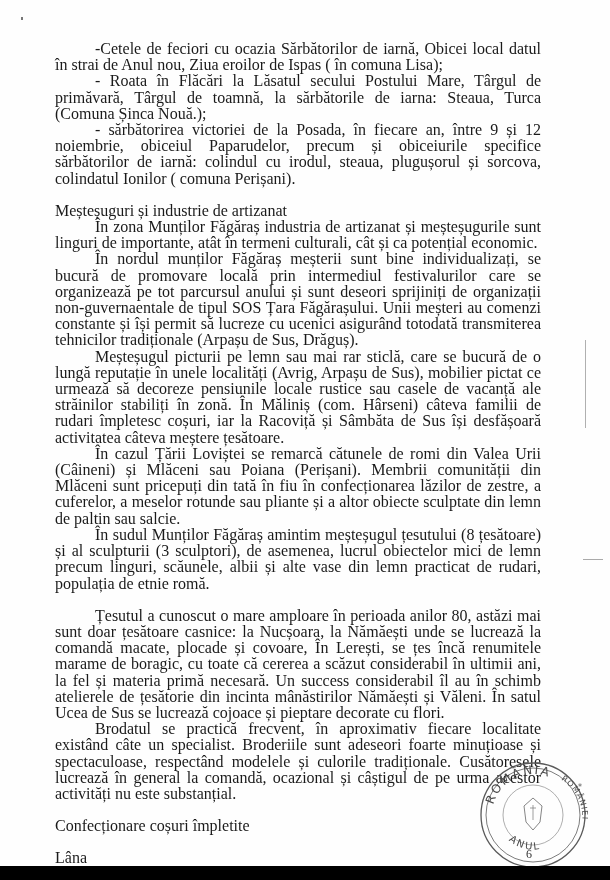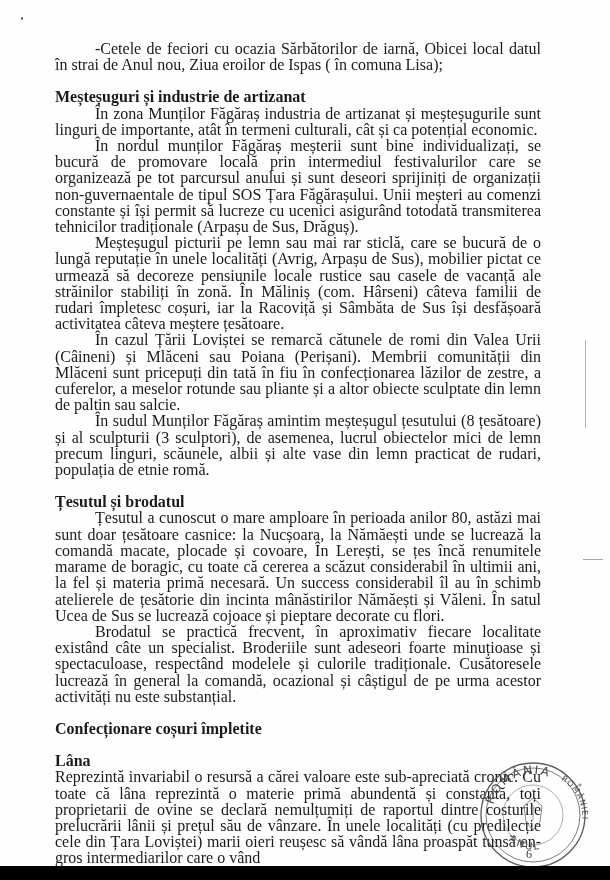--- a/index.html
+++ b/index.html
@@ -13,21 +13,21 @@
     position: absolute; left: 0; top: 0; width: 610px; height: 866px;
     background: #fefefe;
   }
   .text-col {
     position: absolute; left: 55px; top: 41px; width: 486px;
     font-size: 16px; line-height: 16.2px;
     text-align: justify;
   }
   .text-col p { margin: 0; }
   .indent { text-indent: 40px; }
-  .h { font-weight: bold; margin: 0; }
+  .h { font-weight: normal; margin: 0; }
   .gap { height: 16px; }
   .bottom-bar {
     position: absolute; left: 0; top: 866px; width: 610px; height: 14px;
     background: #000;
   }
   .speck { position: absolute; background: #777; }
   .stamp {
     position: absolute; left: 478px; top: 760px; width: 110px; height: 110px;
     pointer-events: none;
   }
@@ -45,31 +45,32 @@
   }
 </style>
 </head>
 <body>
 
 <div class="page">
   <div class="speck" style="left:21px;top:17px;width:2px;height:3px;"></div>
 
   <div class="text-col">
     <p class="indent">-Cetele de feciori cu ocazia Sărbătorilor de iarnă, Obicei local datul în strai de Anul nou, Ziua eroilor de Ispas ( în comuna Lisa);</p>
+    <p class="indent">- Roata în Flăcări la Lăsatul secului Postului Mare, Târgul de primăvară, Târgul de toamnă, la sărbătorile de iarna: Steaua, Turca (Comuna Șinca Nouă.);</p>
+    <p class="indent">- sărbătorirea victoriei de la Posada, în fiecare an, între 9 și 12 noiembrie, obiceiul Paparudelor, precum și obiceiurile specifice sărbătorilor de iarnă: colindul cu irodul, steaua, plugușorul și sorcova, colindatul Ionilor ( comuna Perișani).</p>
 
     <div class="gap"></div>
     <p class="h">Meșteșuguri și industrie de artizanat</p>
     <p class="indent">În zona Munților Făgăraș industria de artizanat și meșteșugurile sunt linguri de importante, atât în termeni culturali, cât și ca potențial economic.</p>
     <p class="indent">În nordul munților Făgăraș meșterii sunt bine individualizați, se bucură de promovare locală prin intermediul festivalurilor care se organizează pe tot parcursul anului și sunt deseori sprijiniți de organizații non-guvernaentale de tipul SOS Țara Făgărașului. Unii meșteri au comenzi constante și își permit să lucreze cu ucenici asigurând totodată transmiterea tehnicilor tradiționale (Arpașu de Sus, Drăguș).</p>
     <p class="indent">Meșteșugul picturii pe lemn sau mai rar sticlă, care se bucură de o lungă reputație în unele localități (Avrig, Arpașu de Sus), mobilier pictat ce urmează să decoreze pensiunile locale rustice sau casele de vacanță ale străinilor stabiliți în zonă. În Măliniș (com. Hârseni) câteva familii de rudari împletesc coșuri, iar la Racoviță și Sâmbăta de Sus își desfășoară activitatea câteva meștere țesătoare.</p>
     <p class="indent">În cazul Țării Loviștei se remarcă cătunele de romi din Valea Urii (Câineni) și Mlăceni sau Poiana (Perișani). Membrii comunității din Mlăceni sunt pricepuți din tată în fiu în confecționarea lăzilor de zestre, a cuferelor, a meselor rotunde sau pliante și a altor obiecte sculptate din lemn de paltin sau salcie.</p>
     <p class="indent">În sudul Munților Făgăraș amintim meșteșugul țesutului (8 țesătoare) și al sculpturii (3 sculptori), de asemenea, lucrul obiectelor mici de lemn precum linguri, scăunele, albii și alte vase din lemn practicat de rudari, populația de etnie romă.</p>
 
     <div class="gap"></div>
-    <p class="h">Țesutul și brodatul</p>
     <p class="indent">Țesutul a cunoscut o mare amploare în perioada anilor 80, astăzi mai sunt doar țesătoare casnice: la Nucșoara, la Nămăești unde se lucrează la comandă macate, plocade și covoare, În Lerești, se țes încă renumitele marame de boragic, cu toate că cererea a scăzut considerabil în ultimii ani, la fel și materia primă necesară. Un success considerabil îl au în schimb atelierele de țesătorie din incinta mânăstirilor Nămăești și Văleni. În satul Ucea de Sus se lucrează cojoace și pieptare decorate cu flori.</p>
     <p class="indent">Brodatul se practică frecvent, în aproximativ fiecare localitate existând câte un specialist. Broderiile sunt adeseori foarte minuțioase și spectaculoase, respectând modelele și culorile tradiționale. Cusătoresele lucrează în general la comandă, ocazional și câștigul de pe urma acestor activități nu este substanțial.</p>
 
 
     <div class="gap"></div>
     <p class="h">Confecționare coșuri împletite</p>
 
     <div class="gap"></div>
     <p class="h">Lâna</p>
     <p>Reprezintă invariabil o resursă a cărei valoare este sub-apreciată cronic. Cu toate că lâna reprezintă o materie primă abundentă și constantă, toți proprietarii de ovine se declară nemulțumiți de raportul dintre costurile prelucrării lânii și prețul său de vânzare. În unele localități (cu predilecție cele din Țara Loviștei) marii oieri reușesc să vândă lâna proaspăt tunsă en-gros intermediarilor care o vând</p>

